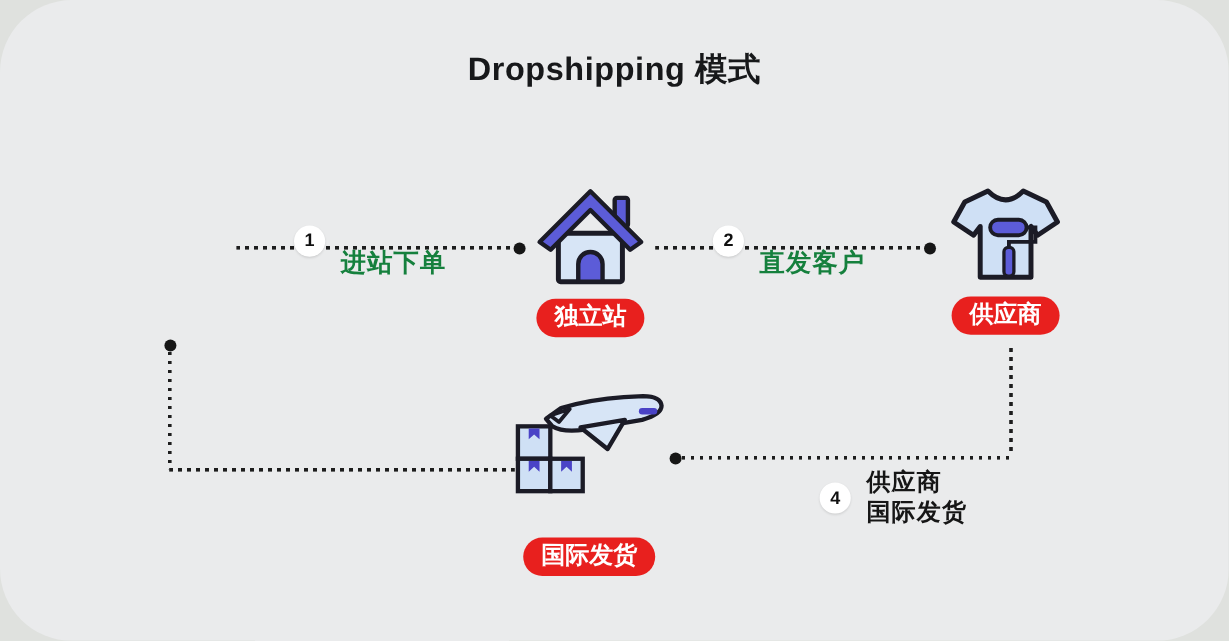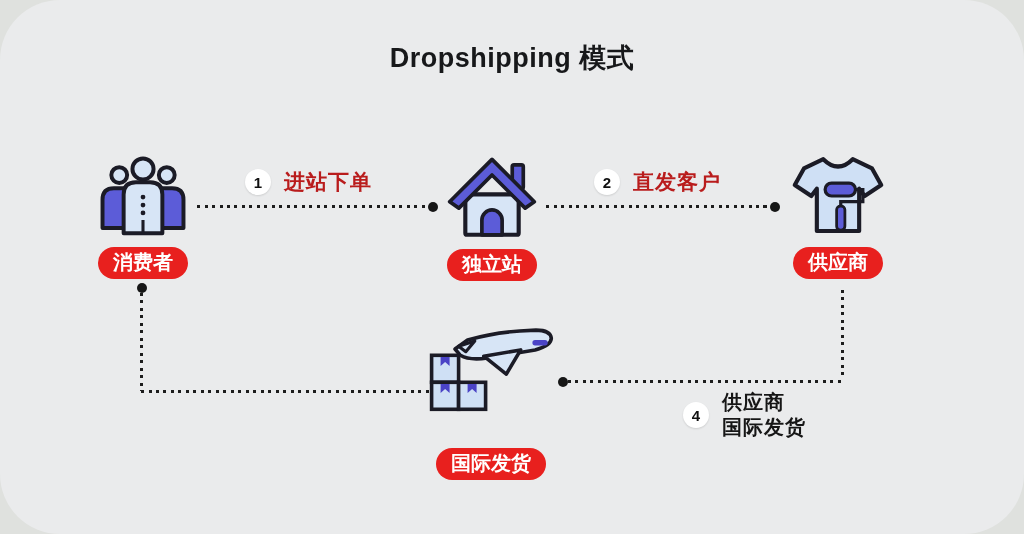--- a/index.html
+++ b/index.html
@@ -10,21 +10,21 @@
   .node{position:absolute;display:flex;flex-direction:column;align-items:center;gap:5px;}
   .node svg{display:block;}
   .pill{background:#e8201e;color:#ffffff;font-size:20px;font-weight:700;line-height:26px;padding:2px 15px 4px;border-radius:17px;white-space:nowrap;}
 
   .hline{position:absolute;height:3px;background-image:repeating-linear-gradient(to right,#1d1d1d 0 3px,transparent 3px 7.5px);}
   .vline{position:absolute;width:3px;background-image:repeating-linear-gradient(to bottom,#1d1d1d 0 3px,transparent 3px 7.5px);}
   .enddot{position:absolute;width:10px;height:10px;border-radius:50%;background:#161616;}
 
   .step{position:absolute;display:flex;align-items:center;gap:13px;}
   .stepnum{width:26px;height:26px;border-radius:50%;background:#ffffff;display:flex;align-items:center;justify-content:center;font-size:15px;font-weight:700;color:#101010;box-shadow:0 1px 2px rgba(0,0,0,.12);flex:0 0 auto;}
-  .steplabel{font-size:21px;font-weight:700;color:#b91c1c;letter-spacing:1px;}
+  .steplabel{font-size:21px;font-weight:700;color:#15803d;letter-spacing:1px;margin-top:37px;}
   .steplabel2{font-size:20px;font-weight:700;color:#161616;letter-spacing:1px;line-height:25px;}
 </style>
 </head>
 <body>
 
 <div class="canvas">
 
   <div class="title">Dropshipping 模式</div>
 
   <div class="hline" style="left:197px;top:205px;width:236px;"></div>
@@ -52,35 +52,20 @@
   </div>
 
   <div class="step" style="left:683px;top:390px;">
     <div class="stepnum">4</div>
     <div class="steplabel2">
       <div>供应商</div>
       <div>国际发货</div>
     </div>
   </div>
 
-  <div class="node" style="left:90px;top:154px;width:106px;">
-    <svg width="88" height="88" viewBox="0 0 100 100">
-      <circle cx="23" cy="24" r="9" fill="#d7e5f6" stroke="#1b1b26" stroke-width="4.5"></circle>
-      <circle cx="77" cy="24" r="9" fill="#d7e5f6" stroke="#1b1b26" stroke-width="4.5"></circle>
-      <path d="M4,84 V52 q0,-13 13,-13 h12 q13,0 13,13 v32 Z" fill="#5c5cd8" stroke="#1b1b26" stroke-width="4.5" stroke-linejoin="round"></path>
-      <path d="M58,84 V52 q0,-13 13,-13 h12 q13,0 13,13 v32 Z" fill="#5c5cd8" stroke="#1b1b26" stroke-width="4.5" stroke-linejoin="round"></path>
-      <circle cx="50" cy="17" r="12" fill="#d7e5f6" stroke="#1b1b26" stroke-width="4.5"></circle>
-      <path d="M28,90 V46 q0,-14 14,-14 h16 q14,0 14,14 v44 Z" fill="#d7e5f6" stroke="#1b1b26" stroke-width="4.5" stroke-linejoin="round"></path>
-      <circle cx="50" cy="49" r="2.7" fill="#1b1b26"></circle>
-      <circle cx="50" cy="58" r="2.7" fill="#1b1b26"></circle>
-      <circle cx="50" cy="67" r="2.7" fill="#1b1b26"></circle>
-      <path d="M50,75 V90" stroke="#1b1b26" stroke-width="3.5"></path>
-    </svg>
-    <div class="pill">消费者</div>
-  </div>
 
   <div class="node" style="left:437px;top:152px;width:110px;align-items:center;">
     <svg width="92" height="92" viewBox="0 0 100 100">
       <rect x="72" y="14" width="12" height="26" rx="2" fill="#5c5cd8" stroke="#1b1b26" stroke-width="4"></rect>
       <rect x="21" y="46" width="58" height="44" rx="2" fill="#d7e5f6" stroke="#1b1b26" stroke-width="4.5"></rect>
       <path d="M4,54 L50,8 L96,54 L86,61 L50,25 L14,61 Z" fill="#5c5cd8" stroke="#1b1b26" stroke-width="4" stroke-linejoin="round"></path>
       <path d="M39,90 V74 a11,11 0 0 1 22,0 V90 Z" fill="#5c5cd8" stroke="#1b1b26" stroke-width="4" stroke-linejoin="round"></path>
     </svg>
     <div class="pill">独立站</div>
   </div>

